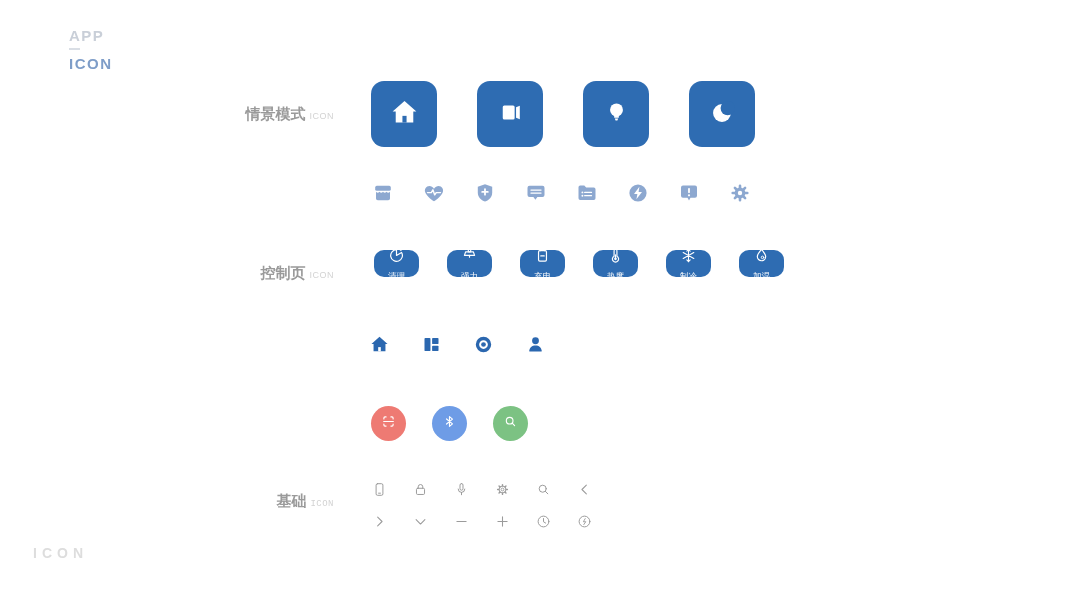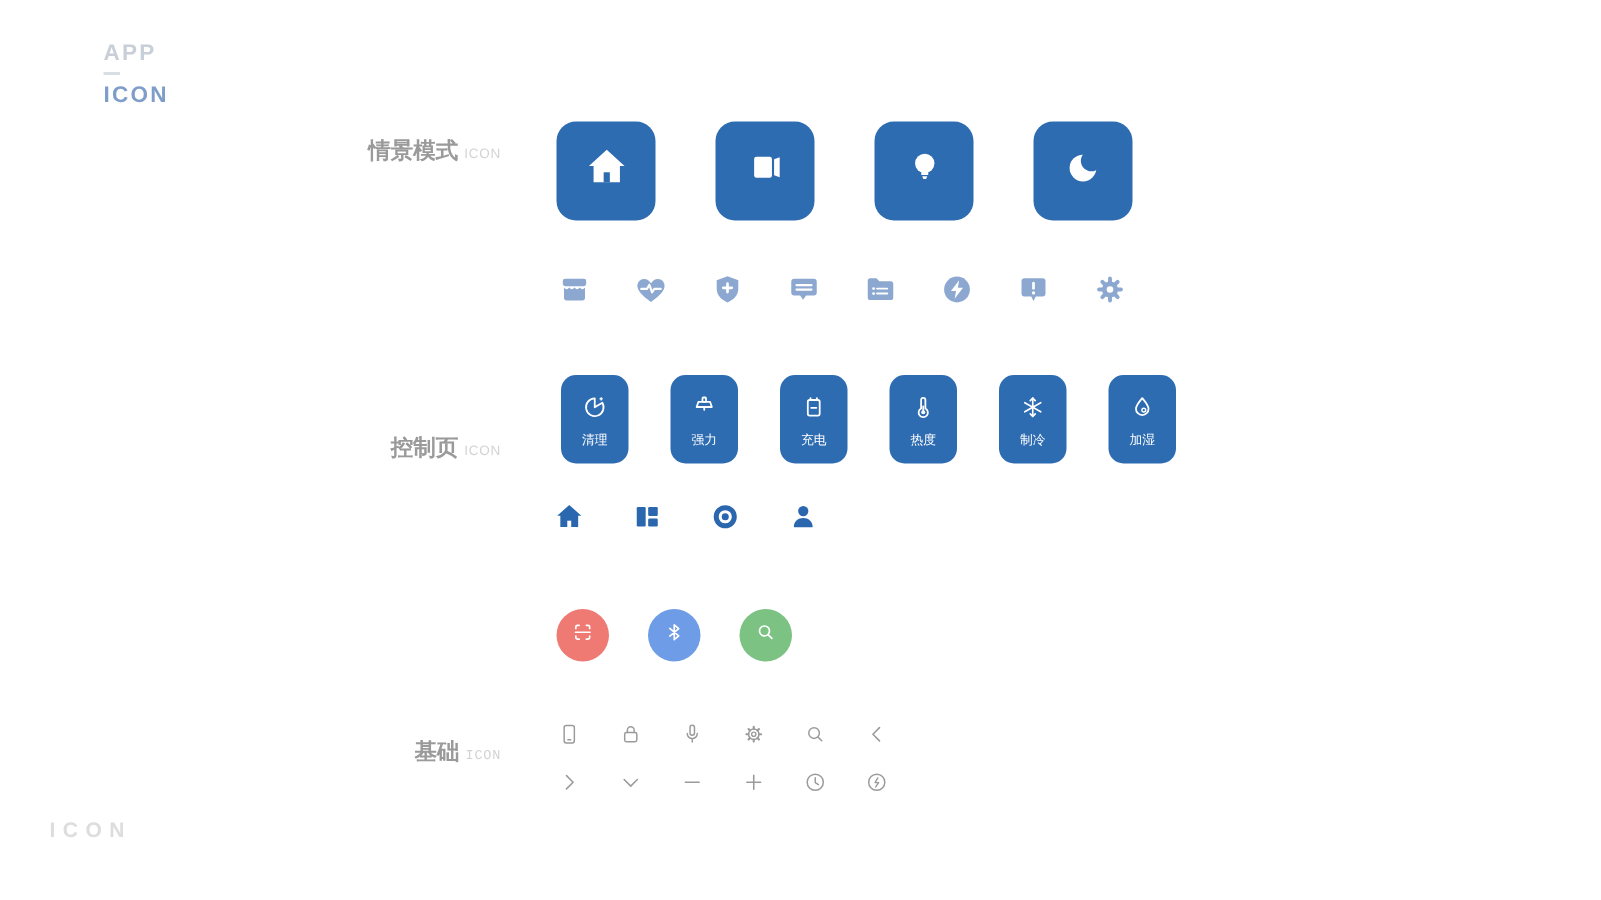--- a/index.html
+++ b/index.html
@@ -24,21 +24,21 @@
   .scene-row{position:absolute;left:371px;top:81px;display:flex;gap:40px;}
   .scene-tile{width:66px;height:66px;border-radius:13px;background:#2e6cb2;
               display:flex;align-items:center;justify-content:center;cursor:pointer;}
 
   
   .feature-row{position:absolute;left:371px;top:181px;display:flex;gap:27px;}
   .feature-row .g{width:24px;height:24px;display:flex;align-items:center;justify-content:center;}
 
   
   .control-row{position:absolute;left:374px;top:250px;display:flex;gap:28px;}
-  .ctrl-btn{width:45px;height:59px;border-radius:10px;background:#2e6cb2;display:flex;
+  .ctrl-btn{width:45px;height:27px;border-radius:10px;background:#2e6cb2;display:flex;
             flex-direction:column;align-items:center;justify-content:center;cursor:pointer;}
   .ctrl-btn .lbl{font-size:8.5px;color:#ffffff;line-height:10px;margin-top:2px;}
 
   
   .tab-row{position:absolute;left:369px;top:334px;display:flex;gap:31px;}
   .tab-row .g{width:21px;height:21px;display:flex;align-items:center;justify-content:center;}
 
   
   .device-row{position:absolute;left:371px;top:406px;display:flex;gap:26px;}
   .dev-circle{width:35px;height:35px;border-radius:50%;display:flex;align-items:center;
@@ -58,24 +58,24 @@
 
 <div id="page">
 
   <div class="brand-top">
     <div class="brand-app">APP</div>
     <div class="brand-dash"></div>
     <div class="brand-word">ICON</div>
   </div>
   <div class="brand-bottom">ICON</div>
 
-  <div class="row-label" style="top:91px;">
+  <div class="row-label" style="top:104px;">
     <span>情景模式</span><span class="suffix">ICON</span>
   </div>
-  <div class="row-label" style="top:263px;margin-top:26px;">
+  <div class="row-label" style="top:263px;">
     <span>控制页</span><span class="suffix">ICON</span>
   </div>
   <div class="row-label" style="top:493px;font-family:Liberation Mono, monospace;">
     <span>基础</span><span class="suffix">ICON</span>
   </div>
 
   <div class="scene-row">
     <div class="scene-tile">
       <span>
         <svg width="31" height="31" viewBox="0 0 24 24">

